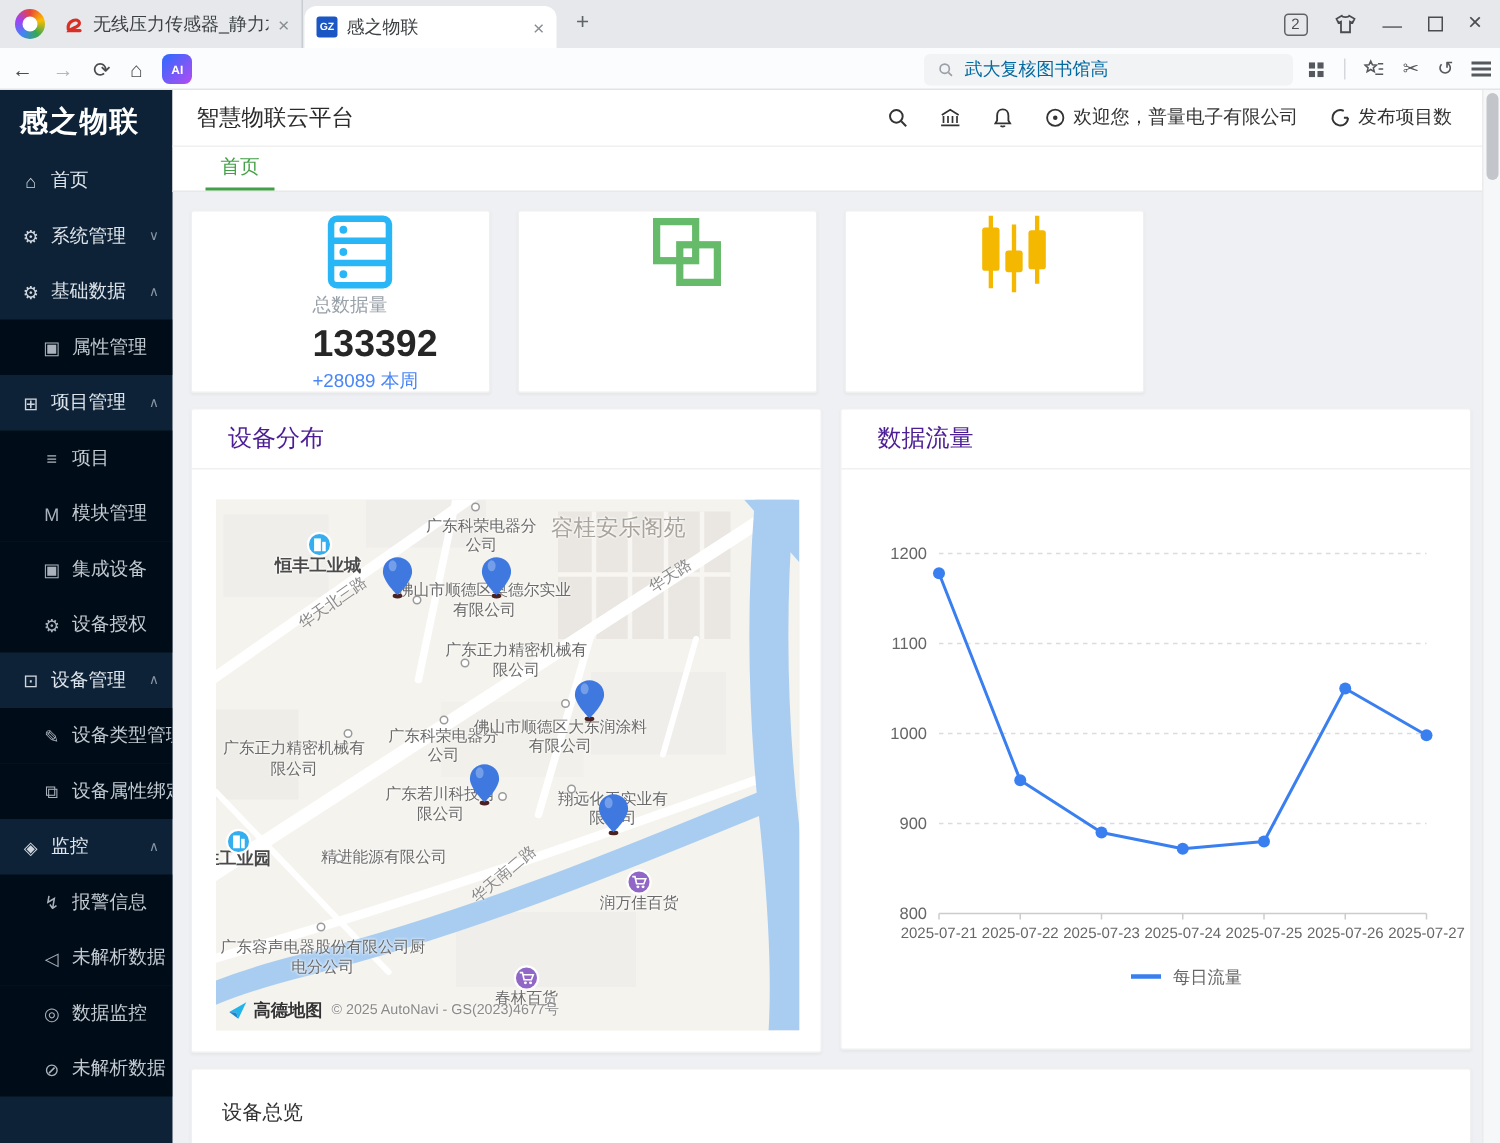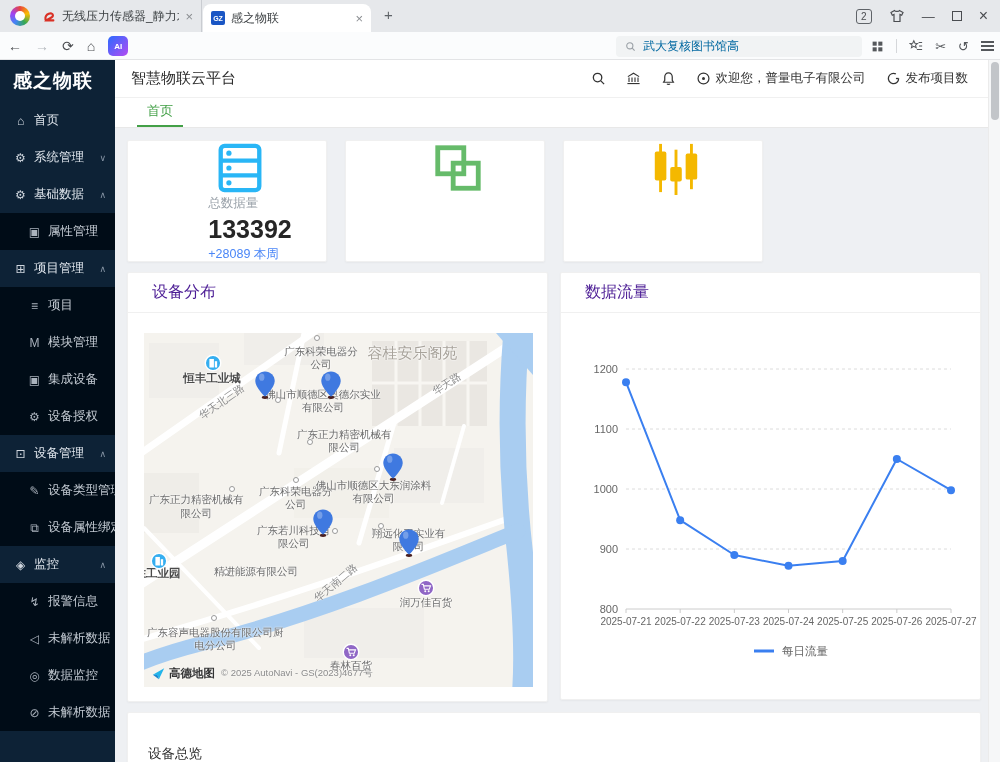--- a/index.html
+++ b/index.html
@@ -83,21 +83,21 @@
   .rlab { position:absolute; transform:translate(-50%,-50%); font-size:10.5px; color:#8a8a8a; white-space:nowrap; text-shadow:0 0 2px #fff; }
   .mpin { position:absolute; width:21px; height:29px; transform:translate(-50%,-100%); }
   .mpoi { position:absolute; width:18px; height:18px; transform:translate(-50%,-50%); }
   .mdot { position:absolute; width:6px; height:6px; border-radius:50%; background:#fff; border:1.5px solid #9a9a9a; transform:translate(-50%,-50%); }
   .map-attr { position:absolute; left:8px; bottom:6px; display:flex; align-items:center; gap:4px; }
   .map-attr .gd { font-size:11.5px; font-weight:bold; color:#333; text-shadow:0 0 2px #fff; }
   .map-attr .cp { font-size:9.5px; color:#8b8b8b; text-shadow:0 0 2px #fff; margin-left:2px; }
 
   .chart-body { position:absolute; left:0; top:40px; width:421px; height:388px; }
 
-  .ov-title { padding:32px 0 0 20px; font-size:13.5px; font-weight:500; color:#303030; }
+  .ov-title { padding:20px 0 0 20px; font-size:13.5px; font-weight:500; color:#303030; }
 
   .scrollbar { position:absolute; right:0; top:0; width:12px; height:702px; background:#f6f7f8; border-left:1px solid #ebebeb; }
   .scroll-thumb { position:absolute; right:1.5px; top:2px; width:8px; height:58px; background:#c2c5c9; border-radius:4px; }
 </style>
 </head>
 <body>
 
 <div class="tabstrip">
   <div class="browser-logo"></div>
   <div class="tab t1">

